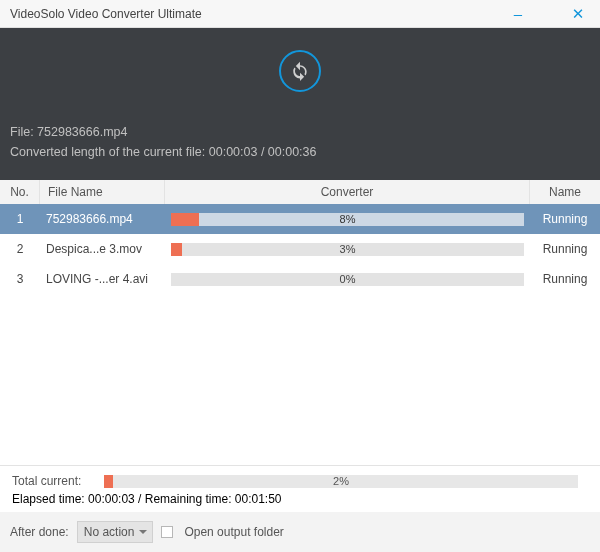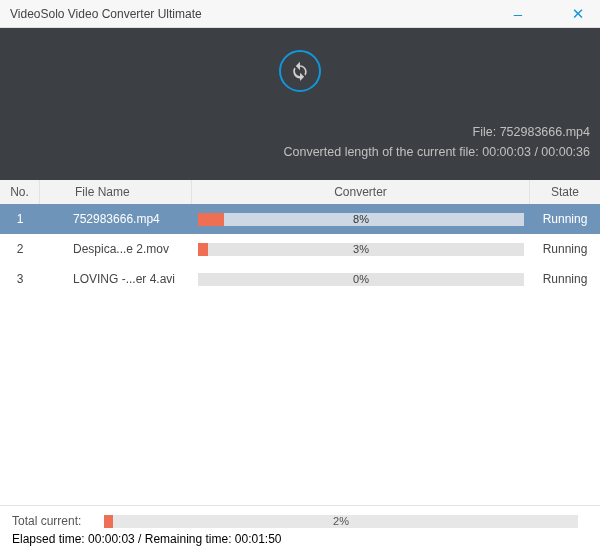--- a/index.html
+++ b/index.html
@@ -1,30 +1,30 @@
 <!DOCTYPE html>
 <html><head>
 <meta charset="utf-8">
 <style>
   * { box-sizing: border-box; margin: 0; padding: 0; }
   html, body { width: 600px; height: 552px; font-family: Arial, sans-serif; font-size: 12px; background: #fff; }
   .window { width: 600px; height: 552px; display: flex; flex-direction: column; background: #fff; }
   .titlebar { height: 28px; background: #f7f7f7; display: flex; align-items: center; padding: 0 10px; color: #444; border-bottom: 1px solid #e0e0e0; gap: 36px; }
   .titlebar .title { flex: 1; font-size: 12px; }
   .titlebar .win-btn { width: 24px; text-align: center; color: #1296db; font-size: 15px; cursor: pointer; }
-  .hero { background: #3c3f43; color: #b8b8b8; text-align: right; padding: 22px 10px 18px; }
+  .hero { background: #3c3f43; color: #b8b8b8; text-align: left; padding: 22px 10px 18px; }
   .convert-icon { width: 42px; height: 42px; margin: 0 auto 30px; border: 2px solid #1296db; border-radius: 50%; display: flex; align-items: center; justify-content: center; }
   .convert-icon svg { width: 20px; height: 20px; fill: #cfcfcf; }
   .hero-line { font-size: 12.5px; line-height: 1.6; color: #c0c0c0; }
   .table { flex: 1; display: flex; flex-direction: column; }
   .thead { display: flex; background: #f3f3f3; height: 24px; align-items: center; color: #555; font-size: 12px; }
   .thead > div { border-right: 1px solid #e3e3e3; height: 100%; display: flex; align-items: center; }
   .thead > div:last-child { border-right: none; }
   .col-no { width: 40px; justify-content: center; }
-  .col-name { width: 125px; padding-left: 8px; margin-left: 27px; }
+  .col-name { width: 125px; padding-left: 8px; }
   .col-prog { flex: 1; justify-content: center; }
   .col-state { width: 70px; justify-content: center; }
   .tbody { background: #fff; }
   .row { display: flex; height: 30px; align-items: center; color: #464646; }
   .row.selected { background: #6f94b9; color: #fff; }
   .row .col-no { justify-content: center; display: flex; }
   .row .col-name { padding-left: 6px; white-space: nowrap; overflow: hidden; }
   .row .col-prog { display: flex; align-items: center; padding: 0 6px; position: relative; }
   .row .col-state { justify-content: center; display: flex; }
   .pbar { flex: 1; height: 13px; background: #e3e3e3; position: relative; }
@@ -72,37 +72,37 @@
       /
       <span>00:00:36</span>
     </div>
   </div>
 
   <div class="table">
     <div class="thead">
       <div class="col-no">No.</div>
       <div class="col-name">File Name</div>
       <div class="col-prog">Converter</div>
-      <div class="col-state">State</div>
+      <div class="col-state">Name</div>
     </div>
     <div class="tbody" id="tbody">
         <div class="row selected">
           <div class="col-no">1</div>
           <div class="col-name">752983666.mp4</div>
           <div class="col-prog">
             <div class="pbar">
               <div class="pbar-fill" style="width:8%"></div>
               <div class="pbar-label">8%</div>
             </div>
           </div>
           <div class="col-state">Running</div>
         </div>
         <div class="row">
           <div class="col-no">2</div>
-          <div class="col-name">Despica...e 2.mov</div>
+          <div class="col-name">Despica...e 3.mov</div>
           <div class="col-prog">
             <div class="pbar">
               <div class="pbar-fill" style="width:3%"></div>
               <div class="pbar-label">3%</div>
             </div>
           </div>
           <div class="col-state">Running</div>
         </div>
         <div class="row">
           <div class="col-no">3</div>
@@ -129,14 +129,22 @@
       <div class="elapsed">
         <span>Elapsed time:</span>
         <span>00:00:03</span>
         /
         <span>Remaining time:</span>
         <span>00:01:50</span>
       </div>
     </div>
   </div>
 
+  <div class="footer">
+    <span>After done:</span>
+    <div class="select">
+      <span>No action</span>
+    </div>
+    <span class="checkbox"></span>
+    <span>Open output folder</span>
+  </div>
 
 </div>
 
 </body></html>

